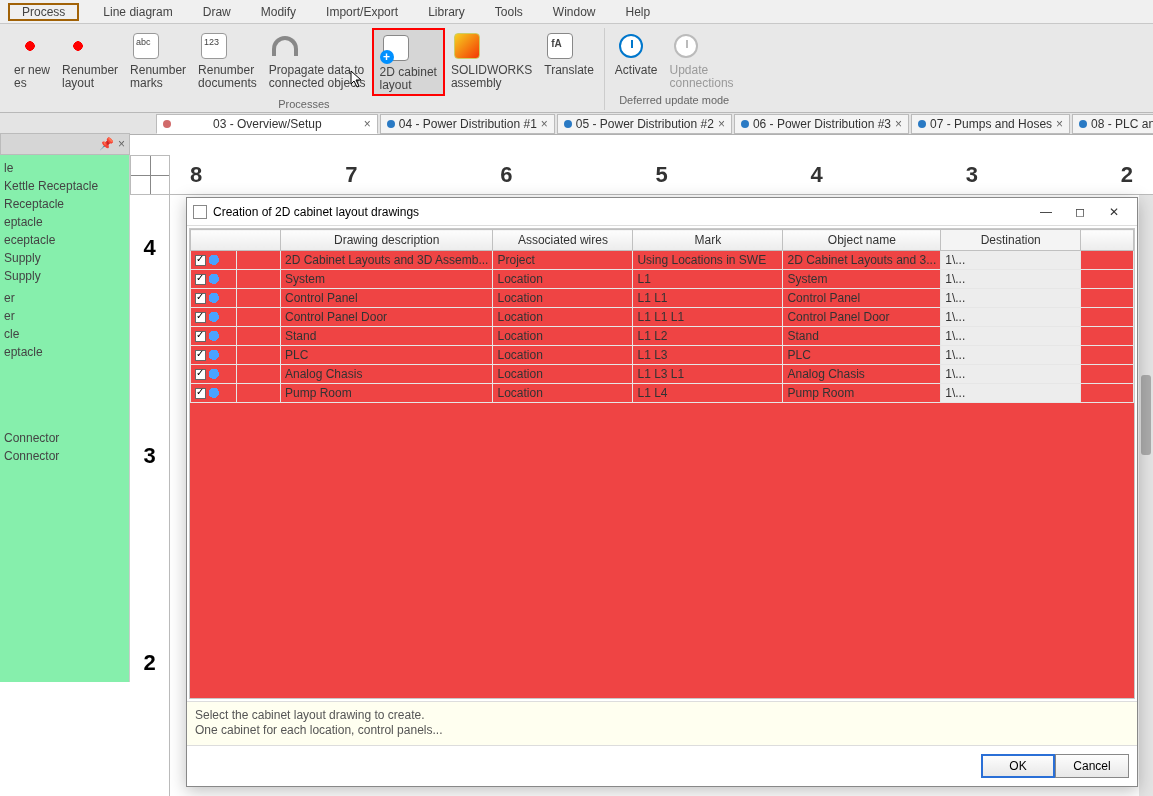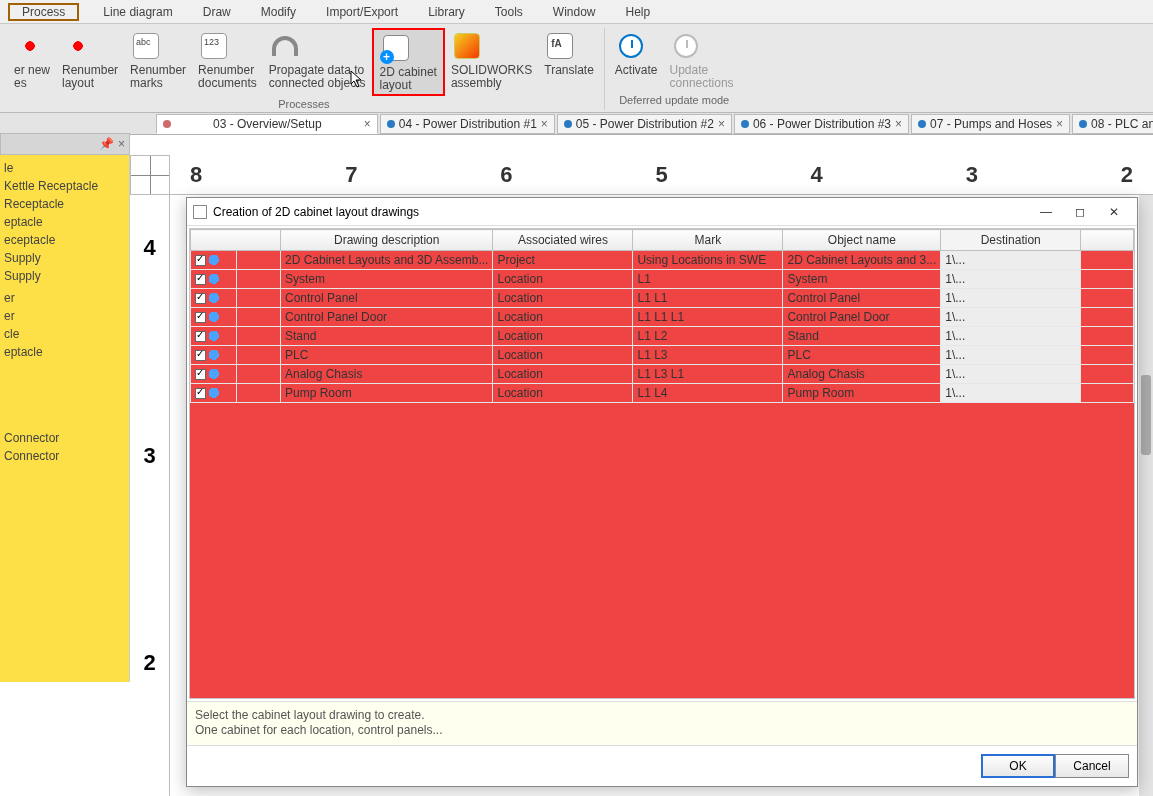--- a/index.html
+++ b/index.html
@@ -40,21 +40,21 @@
 .ic-clock.dis::after { background: #bbb; }
 
 
 .doc-tabs { display: flex; align-items: center; height: 22px; background: #e4e4e4; border-bottom: 1px solid #b0b0b0; overflow: hidden; padding-left: 156px; }
 .doc-tab { display: flex; align-items: center; padding: 0 6px; height: 20px; background: #f4f4f4; border: 1px solid #bbb; margin-right: 2px; color: #333; font-size: 11px; white-space: nowrap; }
 .doc-tab.active { background: #fff; border-bottom: 1px solid #fff; gap: 38px; }
 .doc-tab .dot { width: 8px; height: 8px; border-radius: 50%; margin-right: 4px; }
 .doc-tab .close { margin-left: 4px; color: #666; }
 
 
-.left-panel { position: absolute; left: 0; top: 155px; width: 130px; height: 527px; background: #fde047; border-right: 1px solid #ccc; overflow: hidden; padding: 4px; color: #444; }
+.left-panel { position: absolute; left: 0; top: 155px; width: 130px; height: 527px; background: #86efac; border-right: 1px solid #ccc; overflow: hidden; padding: 4px; color: #444; }
 .left-panel-head { position: absolute; left: 0; top: 133px; width: 130px; height: 22px; background: #d6d6d6; border: 1px solid #bbb; display: flex; align-items: center; justify-content: flex-end; padding: 0 4px; gap: 4px; }
 .left-panel-head span { color: #666; }
 .left-panel .li { padding: 2px 0; white-space: nowrap; overflow: hidden; text-overflow: ellipsis; }
 
 
 .canvas-area { position: absolute; left: 130px; top: 155px; right: 0; bottom: 0; background: #fff; }
 .ruler-h { position: absolute; left: 40px; top: 0; right: 0; height: 40px; background: #fff; display: flex; justify-content: space-between; padding: 0 20px; border-bottom: 1px solid #bbb; }
 .ruler-h span { font-size: 22px; font-weight: bold; color: #333; align-self: center; }
 .ruler-corner { position: absolute; left: 0; top: 0; width: 40px; height: 40px; border: 1px solid #bbb; background:
   linear-gradient(#888,#888) 50% 0/1px 100% no-repeat,

